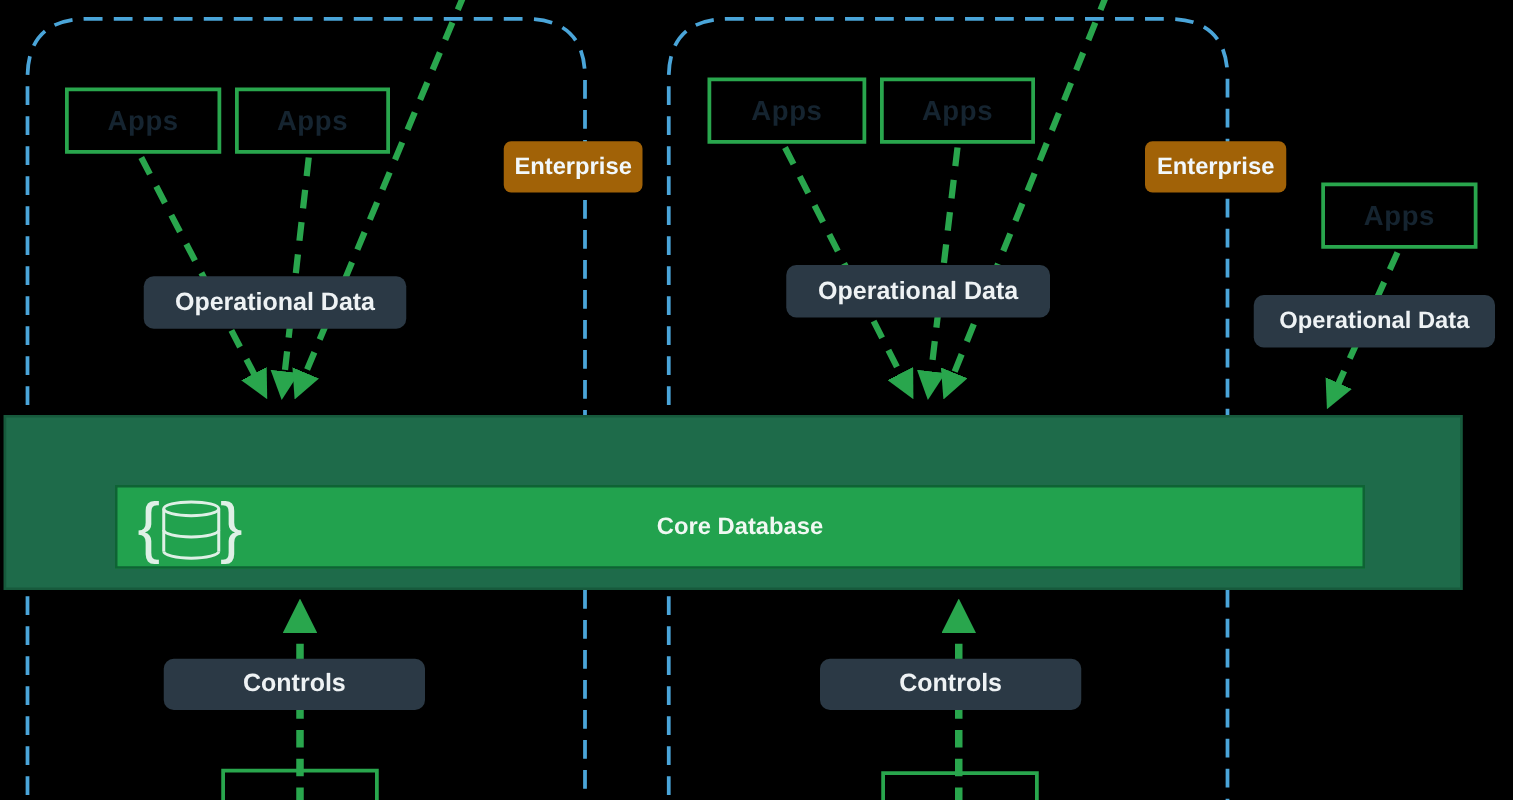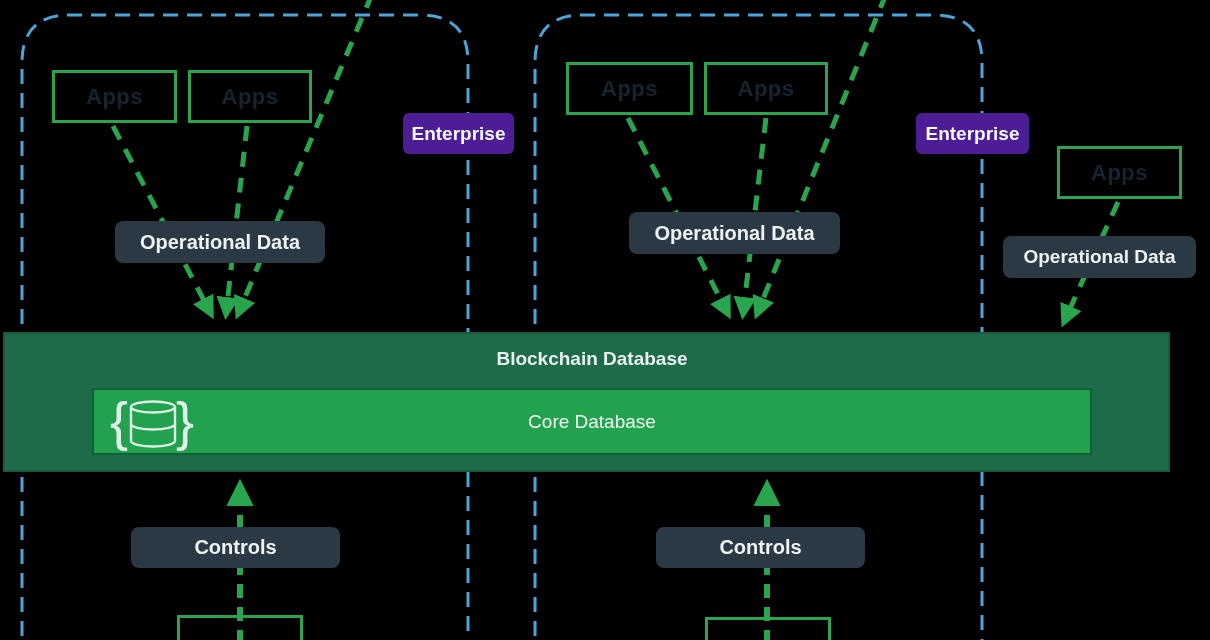--- a/index.html
+++ b/index.html
@@ -15,40 +15,40 @@
     display:flex;align-items:center;justify-content:center;
     color:#152430;font-weight:bold;font-size:22px;letter-spacing:.5px;
     z-index:4;box-sizing:border-box;
   }
   .pill{
     position:absolute;background:#2b3945;color:#eef2f4;border-radius:8px;
     display:flex;align-items:center;justify-content:center;
     font-weight:bold;font-size:20px;z-index:4;box-sizing:border-box;
   }
   .badge{
-    position:absolute;background:#4c1d95;color:#f2f8fb;border-radius:6px;
+    position:absolute;background:#a16207;color:#f2f8fb;border-radius:6px;
     display:flex;align-items:center;justify-content:center;
     font-weight:bold;font-size:19px;z-index:4;box-sizing:border-box;
   }
   #band{
     position:absolute;left:3px;top:332px;width:1167px;height:140px;
     background:#1e6b4a;border:2px solid #175a3c;z-index:2;box-sizing:border-box;
   }
   #band-title{
     position:absolute;left:92px;top:348px;width:1000px;text-align:center;
     color:#e9f2ee;font-weight:bold;font-size:19px;z-index:4;
   }
   #core-box{
     position:absolute;left:92px;top:388px;width:1000px;height:67px;
     background:#22a24e;border:2px solid #0e6334;z-index:3;box-sizing:border-box;
   }
   #core-label{
     position:absolute;left:0;top:0;width:100%;height:100%;
     display:flex;align-items:center;justify-content:center;
-    color:#f0f8f2;font-weight:normal;font-size:19px;
+    color:#f0f8f2;font-weight:bold;font-size:19px;
   }
   #core-icon{position:absolute;left:16px;top:4px;width:86px;height:58px;}
   .cutbox{
     position:absolute;border:3px solid #29a64d;background:transparent;
     z-index:4;box-sizing:border-box;
   }
 </style>
 </head>
 <body>
 
@@ -75,21 +75,20 @@
     <line x1="628" y1="118" x2="728" y2="314" stroke="#29a64d" stroke-width="5" stroke-dasharray="15 11" marker-end="url(#ah)"></line>
     <line x1="766" y1="118" x2="743" y2="314" stroke="#29a64d" stroke-width="5" stroke-dasharray="15 11" marker-end="url(#ah)"></line>
     <line x1="886" y1="-6" x2="757" y2="314" stroke="#29a64d" stroke-width="5" stroke-dasharray="15 11" marker-end="url(#ah)"></line>
 
     <line x1="1118" y1="202" x2="1064" y2="322" stroke="#29a64d" stroke-width="5" stroke-dasharray="15 11" marker-end="url(#ah)"></line>
 
     <line x1="240" y1="644" x2="240" y2="486" stroke="#29a64d" stroke-width="6" stroke-dasharray="14 9" marker-end="url(#ah)"></line>
     <line x1="767" y1="644" x2="767" y2="486" stroke="#29a64d" stroke-width="6" stroke-dasharray="14 9" marker-end="url(#ah)"></line>
   </svg>
 
-  <div id="band-title">Blockchain Database</div>
   <div id="core-box">
     <svg id="core-icon" viewBox="0 0 86 58">
       <text x="0" y="46" font-size="54" font-family="Liberation Sans, sans-serif" fill="#dff0e6" font-weight="400">{</text>
       <text x="66" y="46" font-size="54" font-family="Liberation Sans, sans-serif" fill="#dff0e6" font-weight="400">}</text>
       <ellipse cx="43" cy="13" rx="22" ry="5.5" fill="none" stroke="#dff0e6" stroke-width="2.4"></ellipse>
       <line x1="21" y1="13" x2="21" y2="47" stroke="#dff0e6" stroke-width="2.4"></line>
       <line x1="65" y1="13" x2="65" y2="47" stroke="#dff0e6" stroke-width="2.4"></line>
       <path d="M21,30 a22,5.5 0 0 0 44,0" fill="none" stroke="#dff0e6" stroke-width="2.4"></path>
       <path d="M21,47 a22,5.5 0 0 0 44,0" fill="none" stroke="#dff0e6" stroke-width="2.4"></path>
     </svg>

